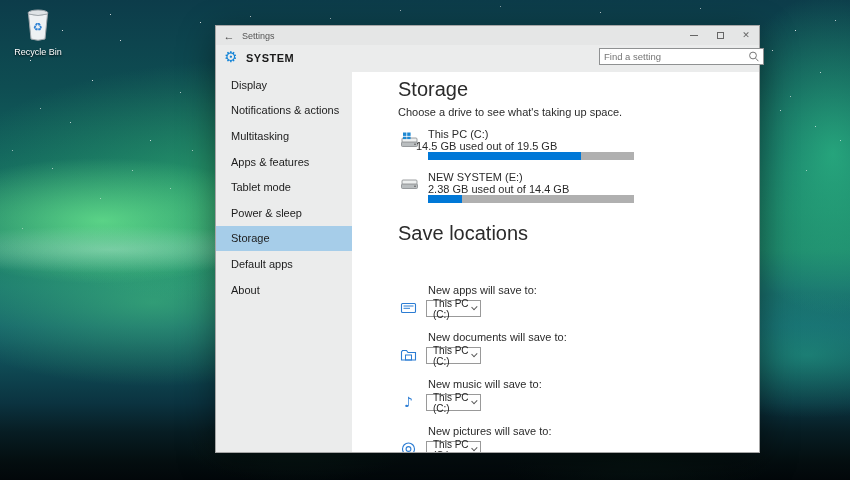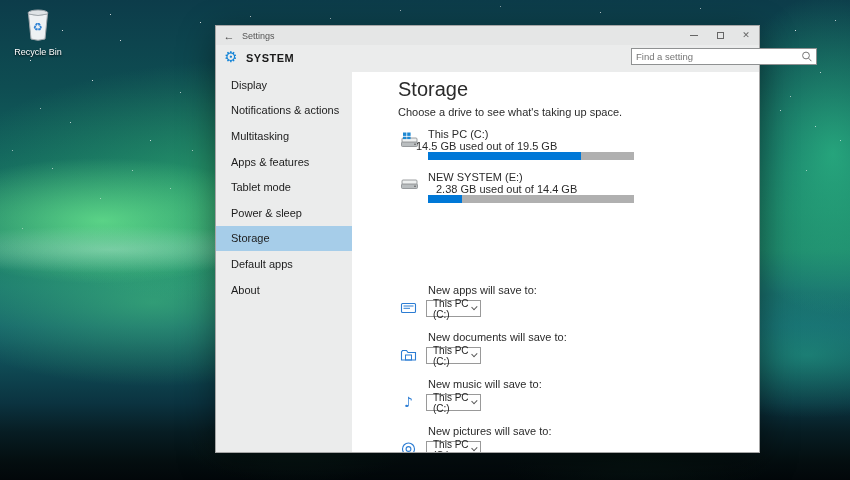--- a/index.html
+++ b/index.html
@@ -67,22 +67,22 @@
 
   .header {
     position:absolute; left:0; top:19px; right:0; height:27px; background:#ebecec;
   }
   .gear { position:absolute; left:7px; top:4px; width:16px; height:16px;
           font-family:"DejaVu Sans","Liberation Sans",sans-serif;
           font-size:15px; line-height:16px; color:#1484d7; text-align:center; }
   .sys-title { position:absolute; left:30px; top:7px; font-size:11px; font-weight:bold;
                letter-spacing:.5px; color:#1a1a1a; }
   .searchbox {
-    position:absolute; left:383px; top:3px; width:186px; height:17px;
-    background:#fff; border:1px solid #8f9192; display:flex; align-items:center;margin-left:32px;
+    position:absolute; left:383px; top:3px; width:165px; height:17px;
+    background:#fff; border:1px solid #8f9192; display:flex; align-items:center;
   }
   .searchbox input {
     flex:1; border:none; outline:none; font-size:9.5px; padding:0 4px;
     color:#333; font-family:"Liberation Sans",sans-serif; background:transparent;
   }
   .search-ic { width:14px; height:13px; flex:0 0 auto; margin-right:2px; }
 
   .sidebar {
     position:absolute; left:0; top:46px; bottom:0; width:136px; background:#ebecec;
   }
@@ -193,25 +193,26 @@
       <div class="bar" style="top:80px;">
         <div class="bar-fill" style="width: 74.4%;"></div>
       </div>
 
       <svg class="drive-icon" style="top:103px;" viewBox="0 0 19 18">
         <rect x="2" y="5" width="15" height="4.5" rx="1" fill="#eef0f0" stroke="#85898c" stroke-width="0.8"></rect>
         <rect x="1.5" y="9" width="16" height="4.5" rx="1" fill="#b9bdbf" stroke="#85898c" stroke-width="0.8"></rect>
         <circle cx="15" cy="11.2" r="0.8" fill="#555"></circle>
       </svg>
       <div class="txt" style="left:40px; top:99px;">NEW SYSTEM (E:)</div>
-      <div class="txt" style="left:48px; top:111px;text-align:center;">2.38 GB used out of 14.4 GB</div>
+      <div class="txt" style="left:40px; top:111px;text-align:center;">2.38 GB used out of 14.4 GB</div>
       <div class="bar" style="top:123px;">
         <div class="bar-fill" style="width: 16.5%;"></div>
       </div>
 
+      <div class="h-light" style="top:150px;">Save locations</div>
 
       <div class="txt" style="left:40px; top:212px;">New apps will save to:</div>
       <svg class="grp-icon" style="top:228px;" viewBox="0 0 17 17">
         <rect x="1.5" y="3.5" width="14" height="9" rx="1" fill="none" stroke="#2b7cd3" stroke-width="1.1"></rect>
         <line x1="3.5" y1="6" x2="13.5" y2="6" stroke="#2b7cd3" stroke-width="1"></line>
         <line x1="3.5" y1="8.3" x2="10" y2="8.3" stroke="#2b7cd3" stroke-width="1"></line>
       </svg>
       <div class="dropdown" style="top:228px;">
         <span>This PC (C:)</span>
         <span class="chev"></span>

